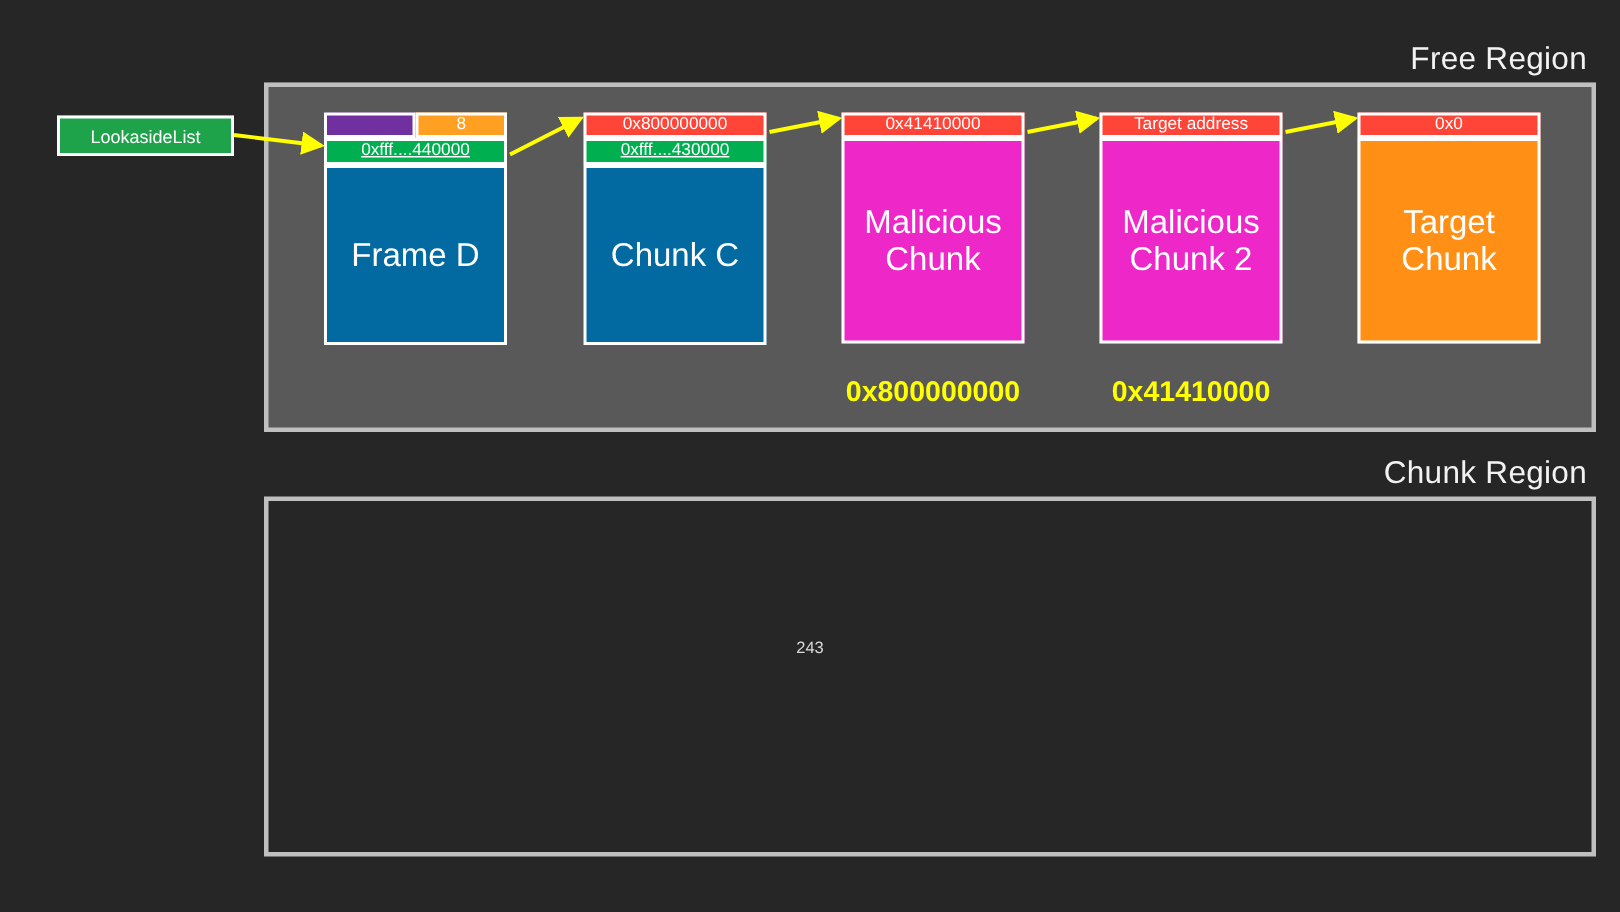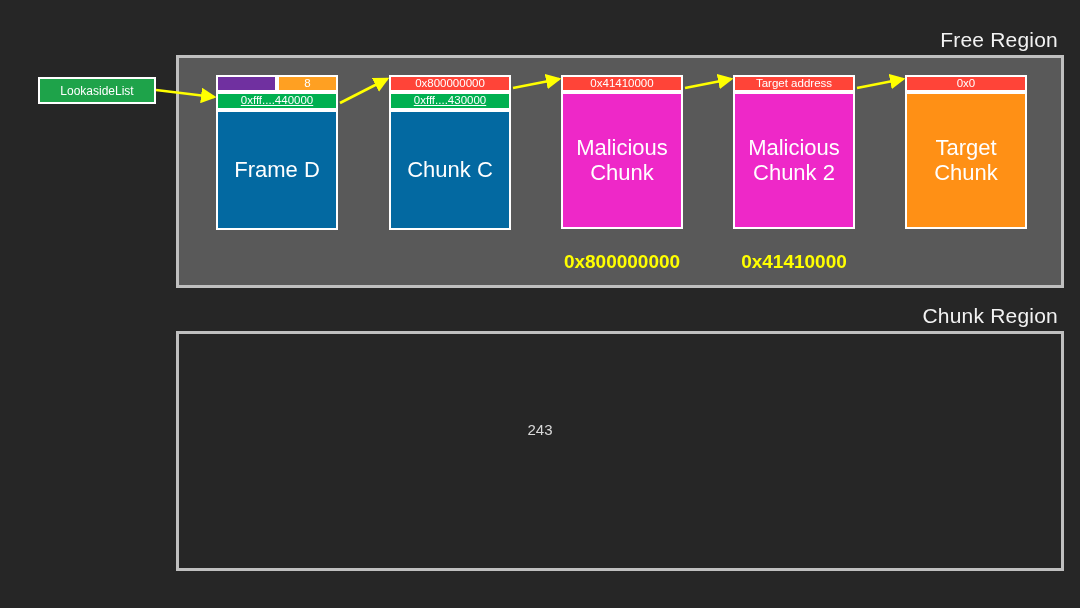--- a/index.html
+++ b/index.html
@@ -126,21 +126,21 @@
     position:absolute;left:0;top:0;width:1080px;height:608px;
     pointer-events:none;
   }
 
   
   #page-number{
     position:absolute;
     left:0;right:0;bottom:10px;
     text-align:center;
     color:#d9d9d9;
-    font-size:15px;
+    font-size:11px;
   }
 </style>
 </head>
 <body>
 
 <div class="slide">
 
   <div class="region-title" id="free-region-title">Free Region</div>
 
   <div class="region-title" id="inused-region-title">Chunk Region</div>

